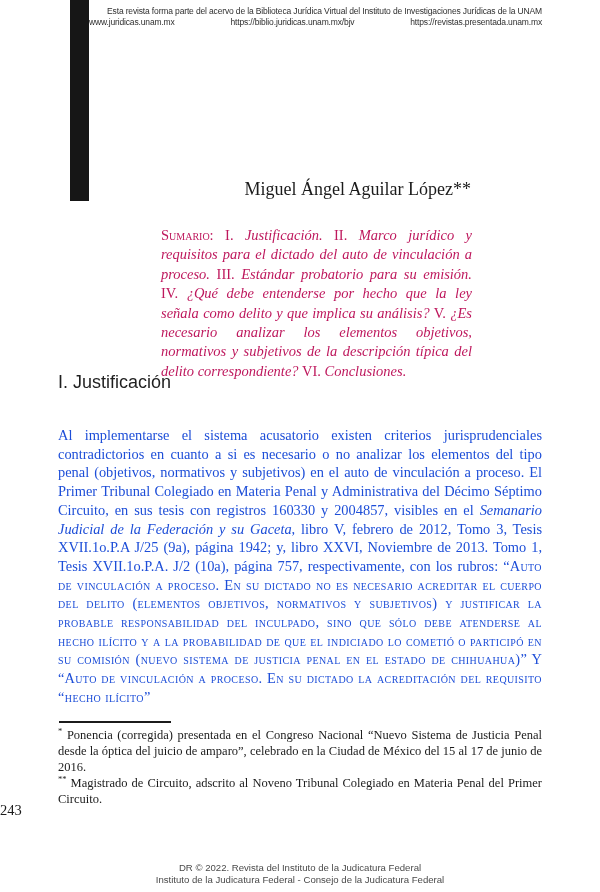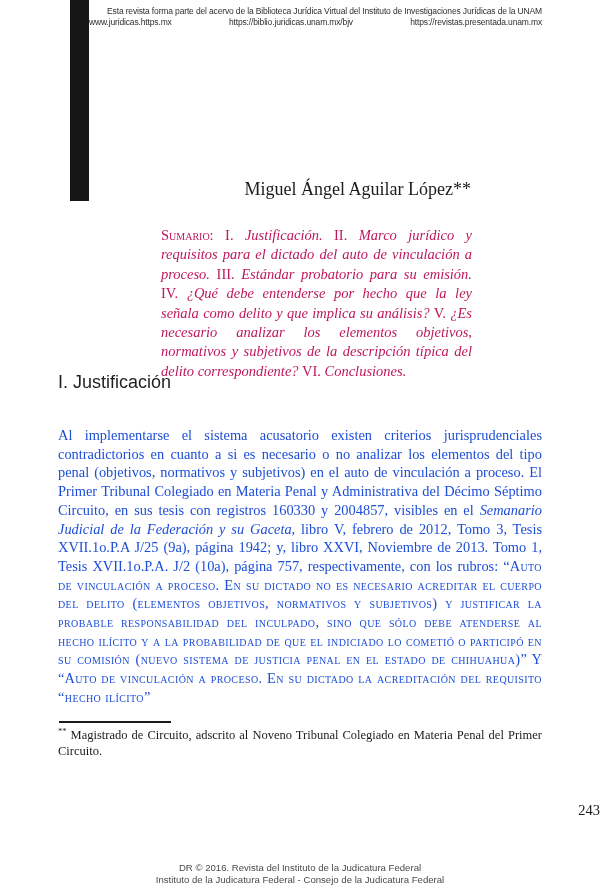--- a/index.html
+++ b/index.html
@@ -124,21 +124,21 @@
     vertical-align: super;
     font-size: 8.5px;
     line-height: 0;
   }
 
   .page-number {
     position: absolute;
     left: 0;
     top: 802px;
     width: 600px;
-    text-align: right;
+    text-align: left;
     font-size: 14.5px;
     color: #1b1b1b;
   }
 
   
   .bottom-footer {
     position: absolute;
     left: 0;
     top: 862px;
     width: 600px;
@@ -150,43 +150,44 @@
   }
 </style>
 </head>
 <body>
 
 <div class="page">
 
   <div class="scan-header">
     <div class="line1">Esta revista forma parte del acervo de la Biblioteca Jurídica Virtual del Instituto de Investigaciones Jurídicas de la UNAM</div>
     <div class="line2">
-      <span>www.juridicas.https.mx</span>
+      <span>www.juridicas.unam.mx</span>
       <span>https://biblio.juridicas.unam.mx/bjv</span>
       <span>https://revistas.presentada.unam.mx</span>
     </div>
   </div>
 
   <div class="black-bar"></div>
 
 
   <div class="author">Miguel Ángel Aguilar López**</div>
 
   <p class="summary"><span class="sc">Sumario: </span><span>I. </span><span class="it">Justificación.</span><span> II. </span><span class="it">Marco jurídico y requisitos para el dictado del auto de vinculación a proceso.</span><span> III. </span><span class="it">Estándar probatorio para su emisión.</span><span> IV. </span><span class="it">¿Qué debe entenderse por hecho que la ley señala como delito y que implica su análisis?</span><span> V. </span><span class="it">¿Es necesario analizar los elementos objetivos, normativos y subjetivos de la descripción típica del delito correspondiente?</span><span> VI. </span><span class="it">Conclusiones.</span></p>
 
   <h2 class="section-heading">I. Justificación</h2>
 
   <p class="body-par"><span>Al implementarse el sistema acusatorio existen criterios jurisprudenciales contradictorios en cuanto a si es necesario o no analizar los elementos del tipo penal (objetivos, normativos y subjetivos) en el auto de vinculación a proceso. El Primer Tribunal Colegiado en Materia Penal y Administrativa del Décimo Séptimo Circuito, en sus tesis con registros 160330 y 2004857, visibles en el </span><span class="it">Semanario Judicial de la Federación y su Gaceta</span><span>, libro V, febrero de 2012, Tomo 3, Tesis XVII.1o.P.A J/25 (9a), página 1942; y, libro XXVI, Noviembre de 2013. Tomo 1, Tesis XVII.1o.P.A. J/2 (10a), página 757, respectivamente, con los rubros: “</span><span class="sc">Auto de vinculación a proceso. En su dictado no es necesario acreditar el cuerpo del delito (elementos objetivos, normativos y subjetivos) y justificar la probable responsabilidad del inculpado, sino que sólo debe atenderse al hecho ilícito y a la probabilidad de que el indiciado lo cometió o participó en su comisión (nuevo sistema de justicia penal en el estado de chihuahua)</span><span>” Y “</span><span class="sc">Auto de vinculación a proceso. En su dictado la acreditación del requisito “hecho ilícito”</span></p>
 
   <div class="fn-rule"></div>
 
   <div class="footnotes">
+    <p class="footnote"><span class="fn-marker">*</span><span> Ponencia (corregida) presentada en el Congreso Nacional “Nuevo Sistema de Justicia Penal desde la óptica del juicio de amparo”, celebrado en la Ciudad de México del 15 al 17 de junio de 2016.</span></p>
     <p class="footnote"><span class="fn-marker">**</span><span> Magistrado de Circuito, adscrito al Noveno Tribunal Colegiado en Materia Penal del Primer Circuito.</span></p>
   </div>
 
   <div class="page-number">243</div>
 
   <div class="bottom-footer">
-    <div>DR © 2016.  Revista del Instituto de la Judicatura Federal</div>
+    <div>DR © 2022.  Revista del Instituto de la Judicatura Federal</div>
     <div>Instituto de la Judicatura Federal - Consejo de la Judicatura Federal</div>
   </div>
 
 </div>
 
 </body></html>

